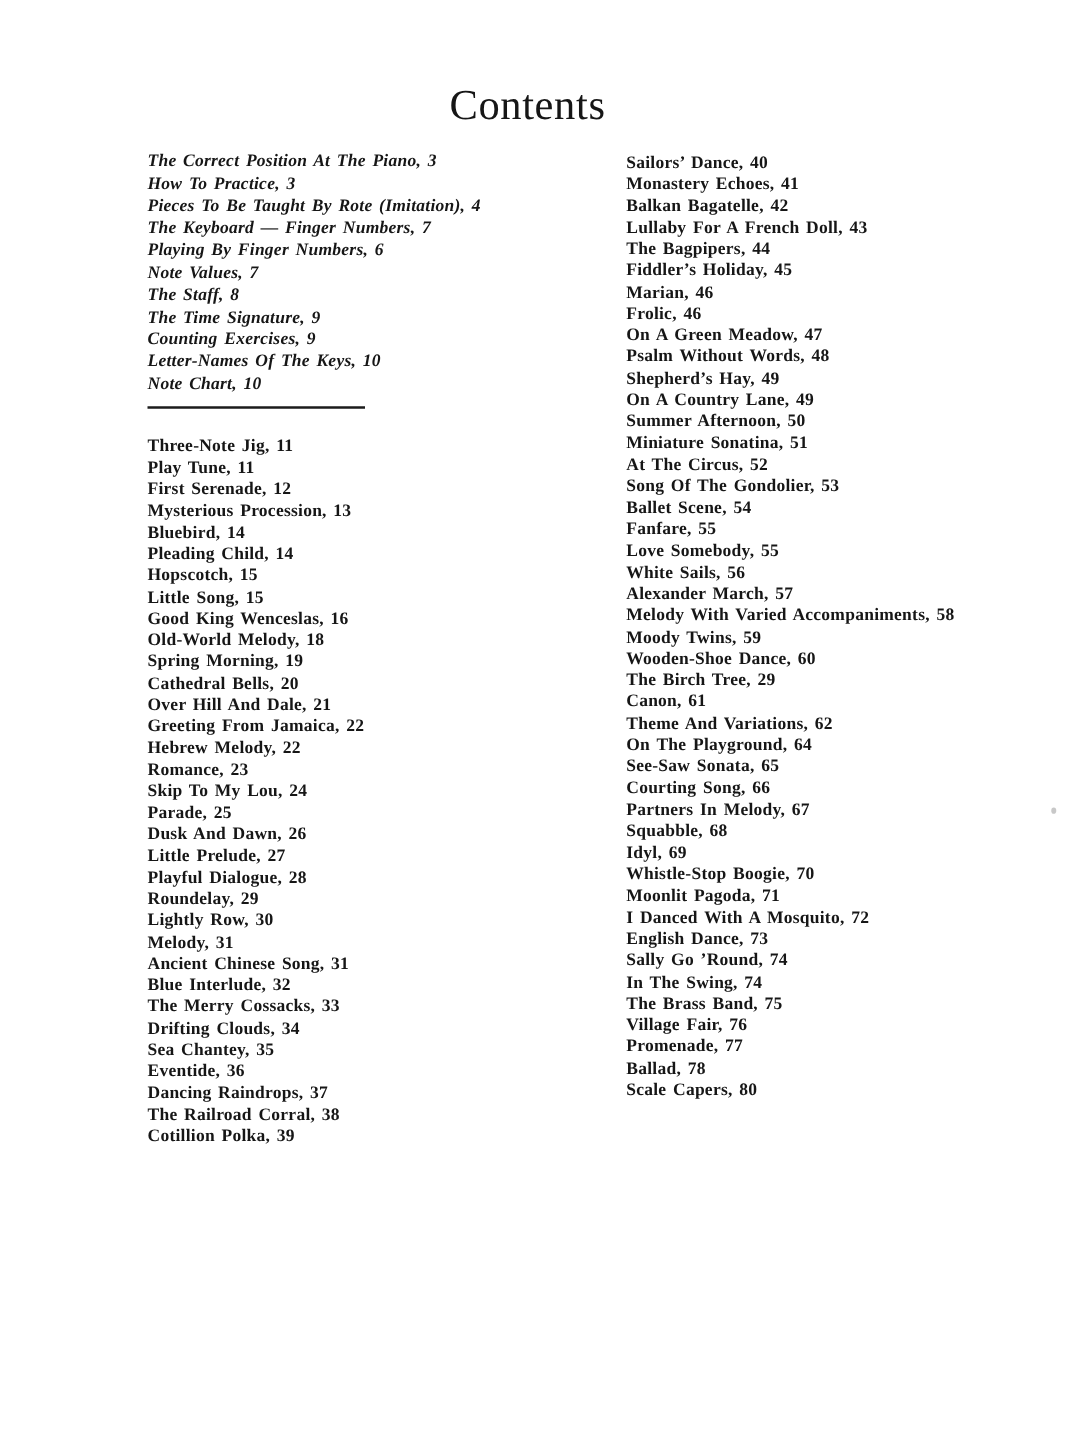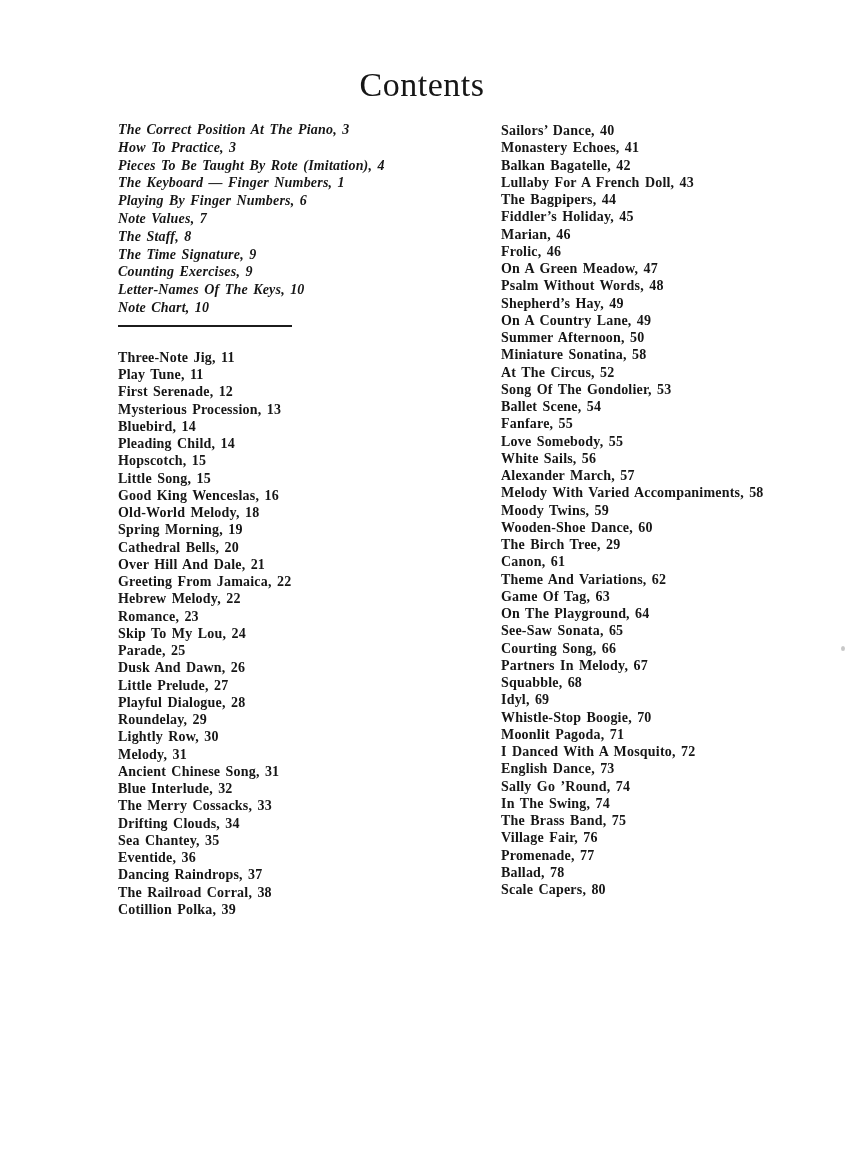--- a/index.html
+++ b/index.html
@@ -54,21 +54,21 @@
 
 <div class="sheet">
 
   <h1 class="title">Contents</h1>
 
   <div class="col col-left">
     <div class="list intro">
         <div class="entry">The Correct Position At The Piano, 3</div>
         <div class="entry">How To Practice, 3</div>
         <div class="entry">Pieces To Be Taught By Rote (Imitation), 4</div>
-        <div class="entry">The Keyboard — Finger Numbers, 1</div>
+        <div class="entry">The Keyboard — Finger Numbers, 7</div>
         <div class="entry">Playing By Finger Numbers, 6</div>
         <div class="entry">Note Values, 7</div>
         <div class="entry">The Staff, 8</div>
         <div class="entry">The Time Signature, 9</div>
         <div class="entry">Counting Exercises, 9</div>
         <div class="entry">Letter-Names Of The Keys, 10</div>
         <div class="entry">Note Chart, 10</div>
       </div>
     <hr class="divider">
     <div class="list main">
@@ -116,35 +116,34 @@
         <div class="entry">Lullaby For A French Doll, 43</div>
         <div class="entry">The Bagpipers, 44</div>
         <div class="entry">Fiddler’s Holiday, 45</div>
         <div class="entry">Marian, 46</div>
         <div class="entry">Frolic, 46</div>
         <div class="entry">On A Green Meadow, 47</div>
         <div class="entry">Psalm Without Words, 48</div>
         <div class="entry">Shepherd’s Hay, 49</div>
         <div class="entry">On A Country Lane, 49</div>
         <div class="entry">Summer Afternoon, 50</div>
-        <div class="entry">Miniature Sonatina, 58</div>
+        <div class="entry">Miniature Sonatina, 51</div>
         <div class="entry">At The Circus, 52</div>
         <div class="entry">Song Of The Gondolier, 53</div>
         <div class="entry">Ballet Scene, 54</div>
         <div class="entry">Fanfare, 55</div>
         <div class="entry">Love Somebody, 55</div>
         <div class="entry">White Sails, 56</div>
         <div class="entry">Alexander March, 57</div>
         <div class="entry">Melody With Varied Accompaniments, 58</div>
         <div class="entry">Moody Twins, 59</div>
         <div class="entry">Wooden-Shoe Dance, 60</div>
         <div class="entry">The Birch Tree, 29</div>
         <div class="entry">Canon, 61</div>
         <div class="entry">Theme And Variations, 62</div>
-        <div class="entry">Game Of Tag, 63</div>
         <div class="entry">On The Playground, 64</div>
         <div class="entry">See-Saw Sonata, 65</div>
         <div class="entry">Courting Song, 66</div>
         <div class="entry">Partners In Melody, 67</div>
         <div class="entry">Squabble, 68</div>
         <div class="entry">Idyl, 69</div>
         <div class="entry">Whistle-Stop Boogie, 70</div>
         <div class="entry">Moonlit Pagoda, 71</div>
         <div class="entry">I Danced With A Mosquito, 72</div>
         <div class="entry">English Dance, 73</div>

